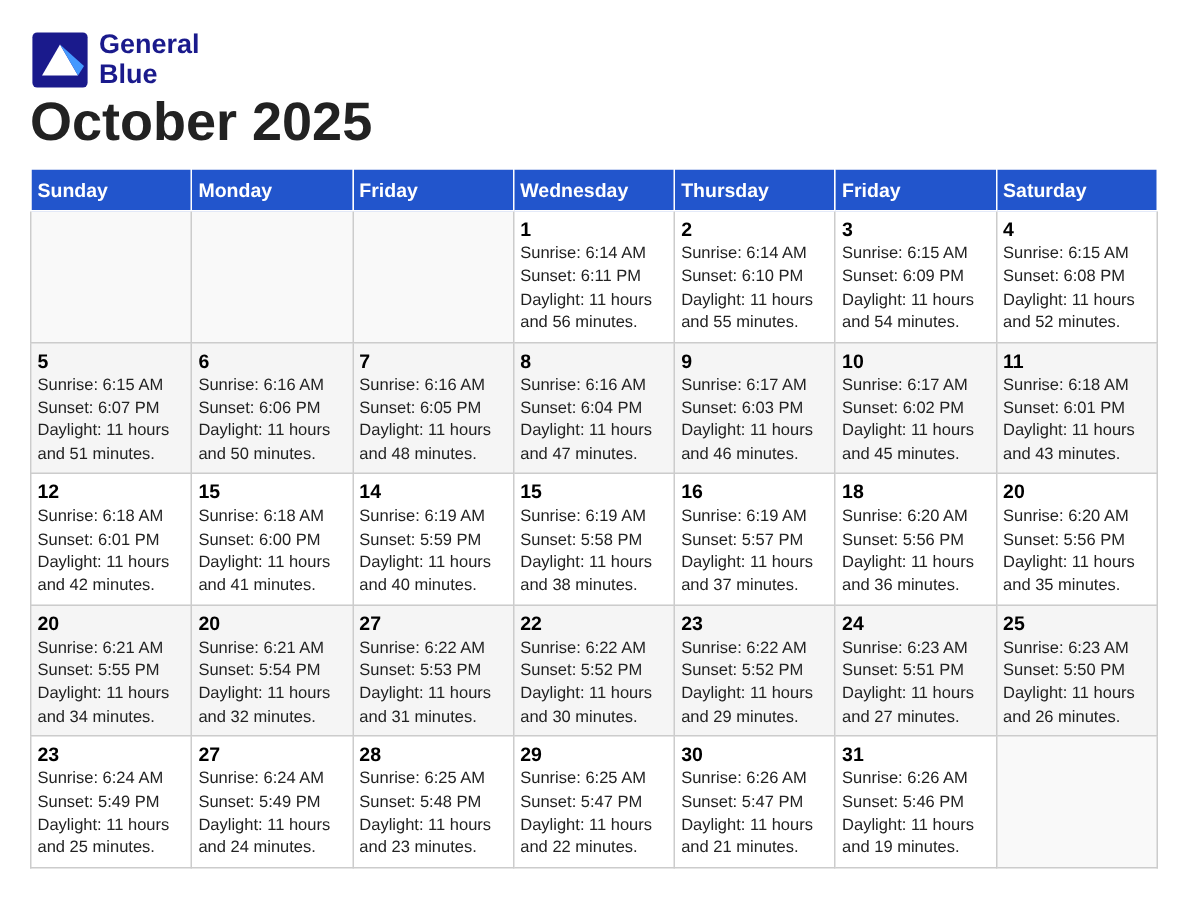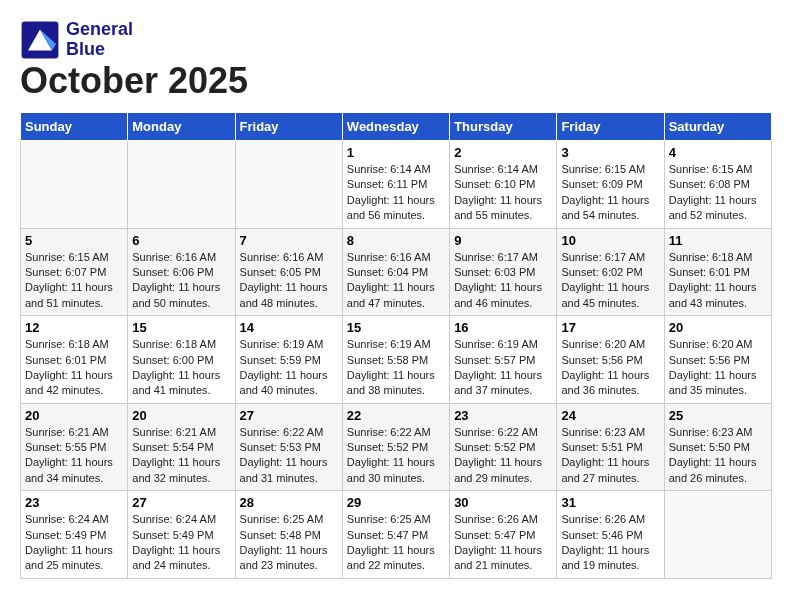--- a/index.html
+++ b/index.html
@@ -231,21 +231,21 @@
 and 38 minutes.</div>
         </td>
         <td>
           <span class="day-num">16</span>
           <div class="day-info" style="white-space: pre-line;">Sunrise: 6:19 AM
 Sunset: 5:57 PM
 Daylight: 11 hours
 and 37 minutes.</div>
         </td>
         <td>
-          <span class="day-num">17</span>
+          <span class="day-num">18</span>
           <div class="day-info" style="white-space: pre-line;">Sunrise: 6:20 AM
 Sunset: 5:56 PM
 Daylight: 11 hours
 and 36 minutes.</div>
         </td>
         <td>
           <span class="day-num">20</span>
           <div class="day-info" style="white-space: pre-line;">Sunrise: 6:20 AM
 Sunset: 5:56 PM
 Daylight: 11 hours

